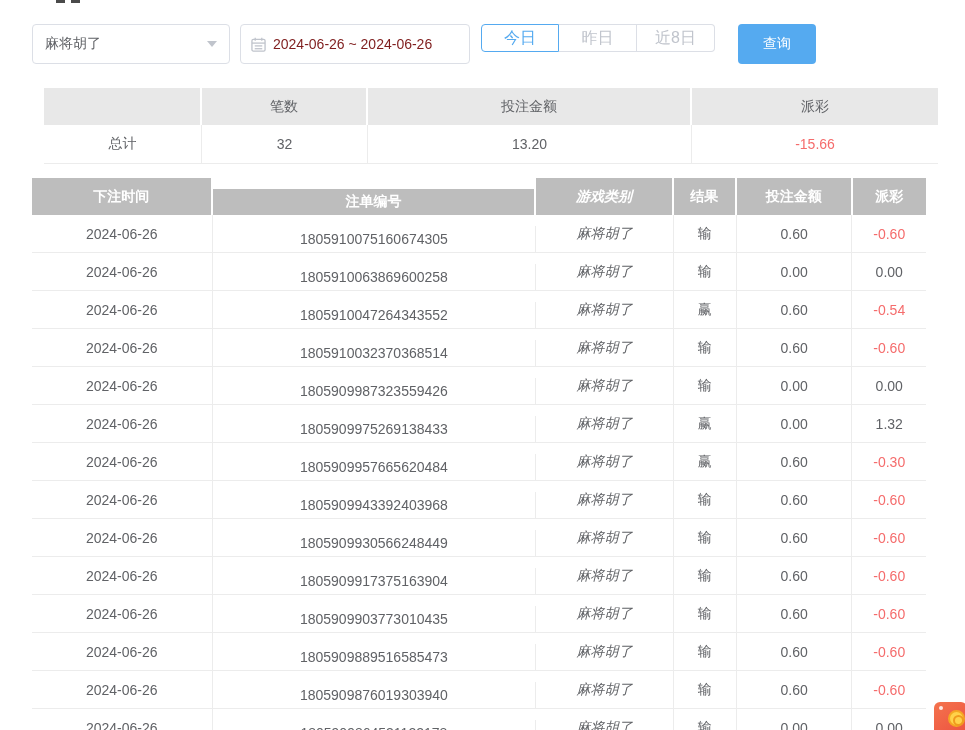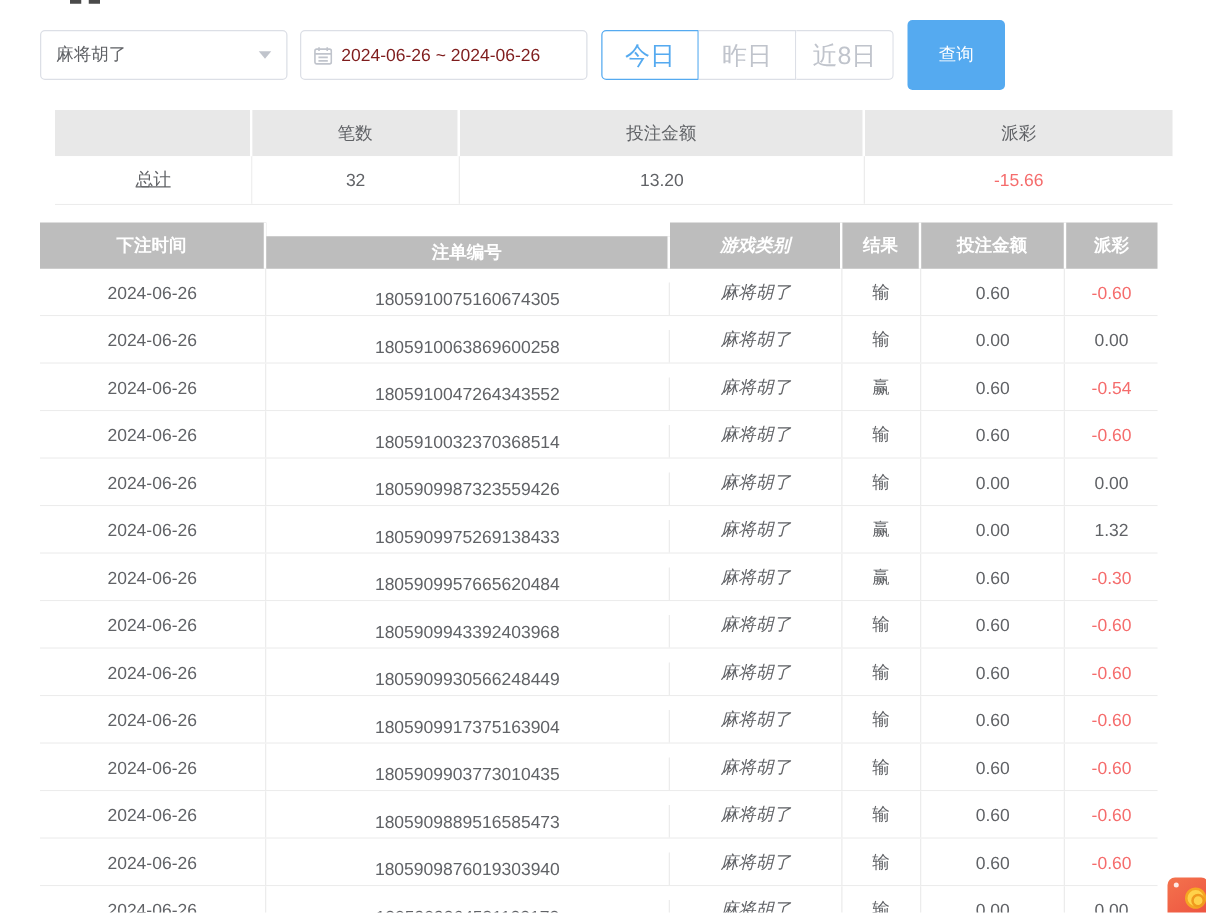--- a/index.html
+++ b/index.html
@@ -19,41 +19,41 @@
   .select-box .sel-text { flex: 1; }
   .caret-down { width: 0; height: 0; border-left: 5px solid transparent; border-right: 5px solid transparent;
     border-top: 6px solid #c0c4cc; }
 
   .date-box { margin-left: 10px; width: 230px; height: 40px; border: 1px solid #dcdfe6; border-radius: 4px;
     display: flex; align-items: center; padding: 0 10px; font-size: 14px; color: #7f1d1d; background: #fff; cursor: pointer; }
   .cal-icon { width: 15px; height: 15px; margin-right: 7px; flex: none; }
   .date-text { white-space: nowrap; }
 
   .btn-group { margin-left: 11px; display: flex; height: 40px; border-radius: 4px; }
-  .qbtn { width: 78px; height: 40px; background: #fff; border: 1px solid #dcdfe6; border-left-width: 0;
-    color: #c0c4cc; font-size: 20px; cursor: pointer; font-family: inherit; text-align: center; }
+  .qbtn { width: 78px; height: 28px; background: #fff; border: 1px solid #dcdfe6; border-left-width: 0;
+    color: #c0c4cc; font-size: 16px; cursor: pointer; font-family: inherit; text-align: center; }
   .qbtn:first-child { border-left-width: 1px; border-radius: 4px 0 0 4px; }
   .qbtn:last-child { border-radius: 0 4px 4px 0; }
   .qbtn.active { border: 1px solid #55aaf0; color: #55aaf0; }
   .qbtn.active + .qbtn { border-left-width: 0; }
 
-  .query-btn { margin-left: 11px; width: 78px; height: 56px; background: #55aaf0; color: #fff;
+  .query-btn { margin-left: 23px; width: 78px; height: 40px; background: #55aaf0; color: #fff;
     border: none; border-radius: 4px; font-size: 14px; cursor: pointer; font-family: inherit; }
 
   
   .summary { position: absolute; top: 88px; left: 44px; width: 894px; font-size: 14px; }
   .sum-head { display: flex; height: 37px; }
   .sum-head .scell { background: #e8e8e8; color: #606266; display: flex; align-items: center; justify-content: center;
     border-right: 2px solid #fff; }
   .sum-head .scell:last-child { border-right: none; }
   .sum-body { display: flex; height: 39px; border-bottom: 1px solid #ececec; }
   .sum-body .scell { background: #fff; display: flex; align-items: center; justify-content: center;
     border-right: 1px solid #ececec; }
   .sum-body .scell:last-child { border-right: none; }
-  .sc0 { width: 158px; text-decoration: underline; } .sc1 { width: 166px; } .sc2 { width: 324px; } .sc3 { width: 246px; }
+  .sc0 { width: 158px; } .sc1 { width: 166px; } .sc2 { width: 324px; } .sc3 { width: 246px; }
 
   
   .bet-table { position: absolute; top: 178px; left: 32px; width: 894px; font-size: 14px; }
   .thead { display: flex; height: 37px; }
   .thead .hcell { background: #bdbdbd; color: #fff; font-weight: bold; display: flex; align-items: center;
     justify-content: center; border-right: 2px solid #fff; }
   .thead .hcell:last-child { border-right: none; }
   .trow { display: flex; height: 38px; border-bottom: 1px solid #ececec; background: #fff; }
   .tcell { display: flex; align-items: center; justify-content: center; border-right: 1px solid #ececec;
     color: #606266; }

